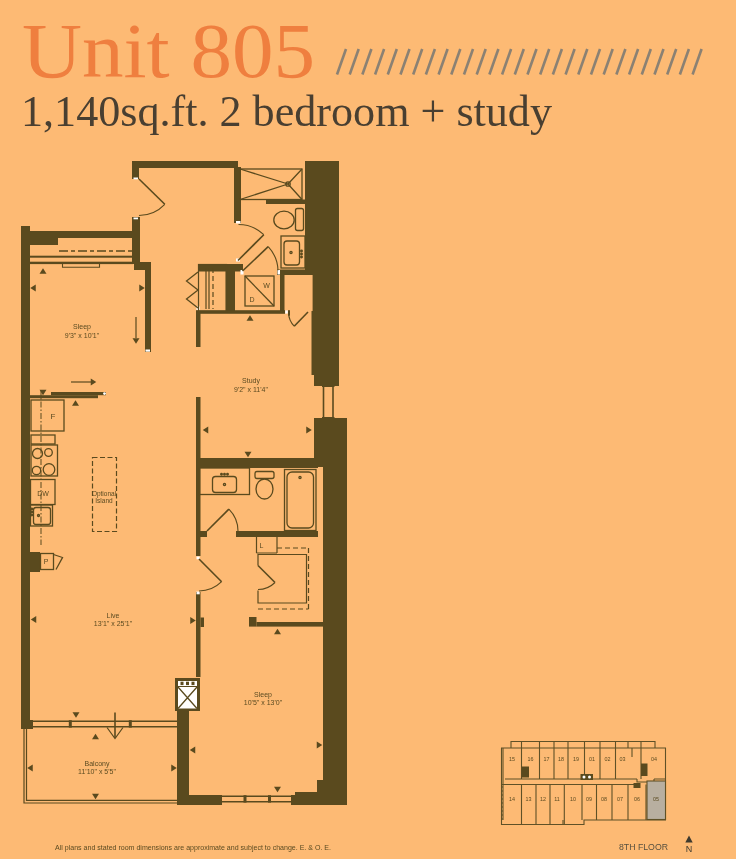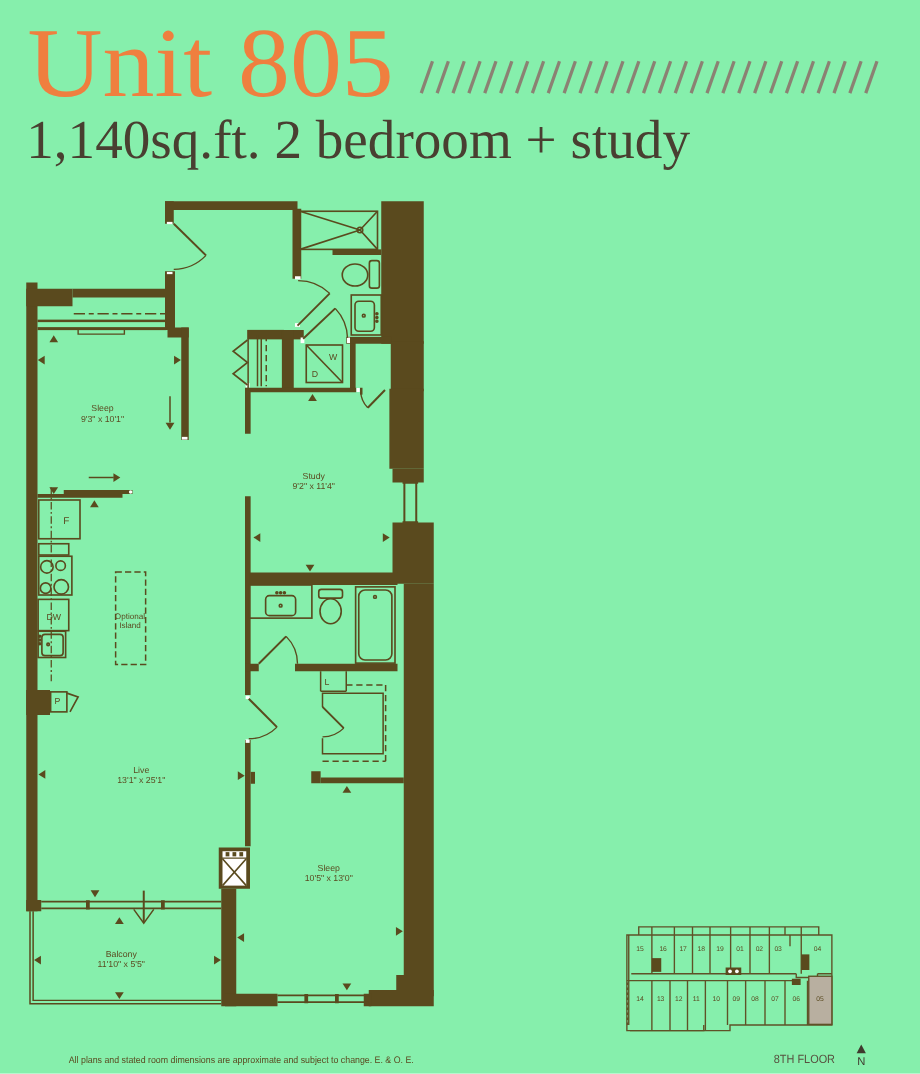--- a/index.html
+++ b/index.html
@@ -1,16 +1,16 @@
 <!DOCTYPE html>
 <html><head>
 <meta charset="utf-8">
 <style>
   html,body{margin:0;padding:0;background:#ffffff;}
-  #page{position:relative;width:736px;height:859px;background:#86efac;overflow:hidden;}
+  #page{position:relative;width:736px;height:859px;background:#fdba74;overflow:hidden;}
   svg{position:absolute;top:0;left:0;}
   text{font-family:"Liberation Sans",sans-serif;}
   .ser{font-family:"Liberation Serif",serif;}
 </style>
 </head>
 <body>
 <div id="page">
 <svg width="736" height="859" viewBox="0 0 736 859" xmlns="http://www.w3.org/2000/svg">
 <defs></defs>
 

